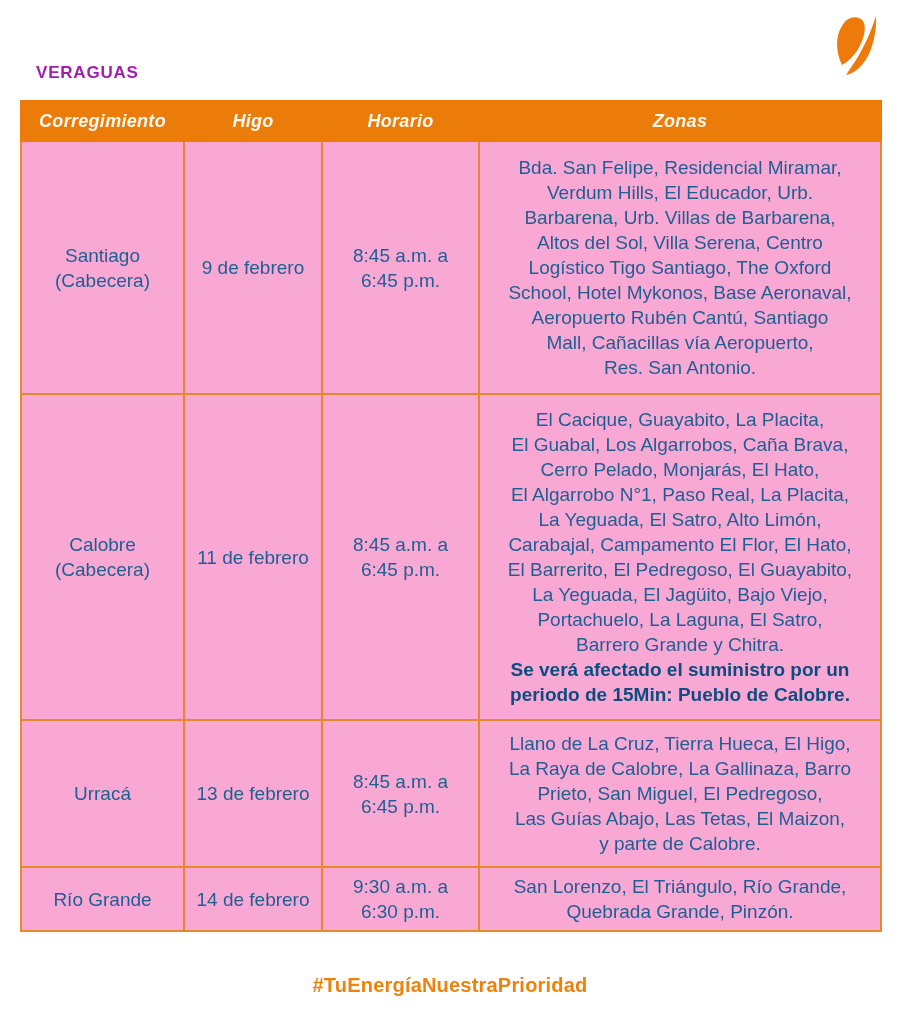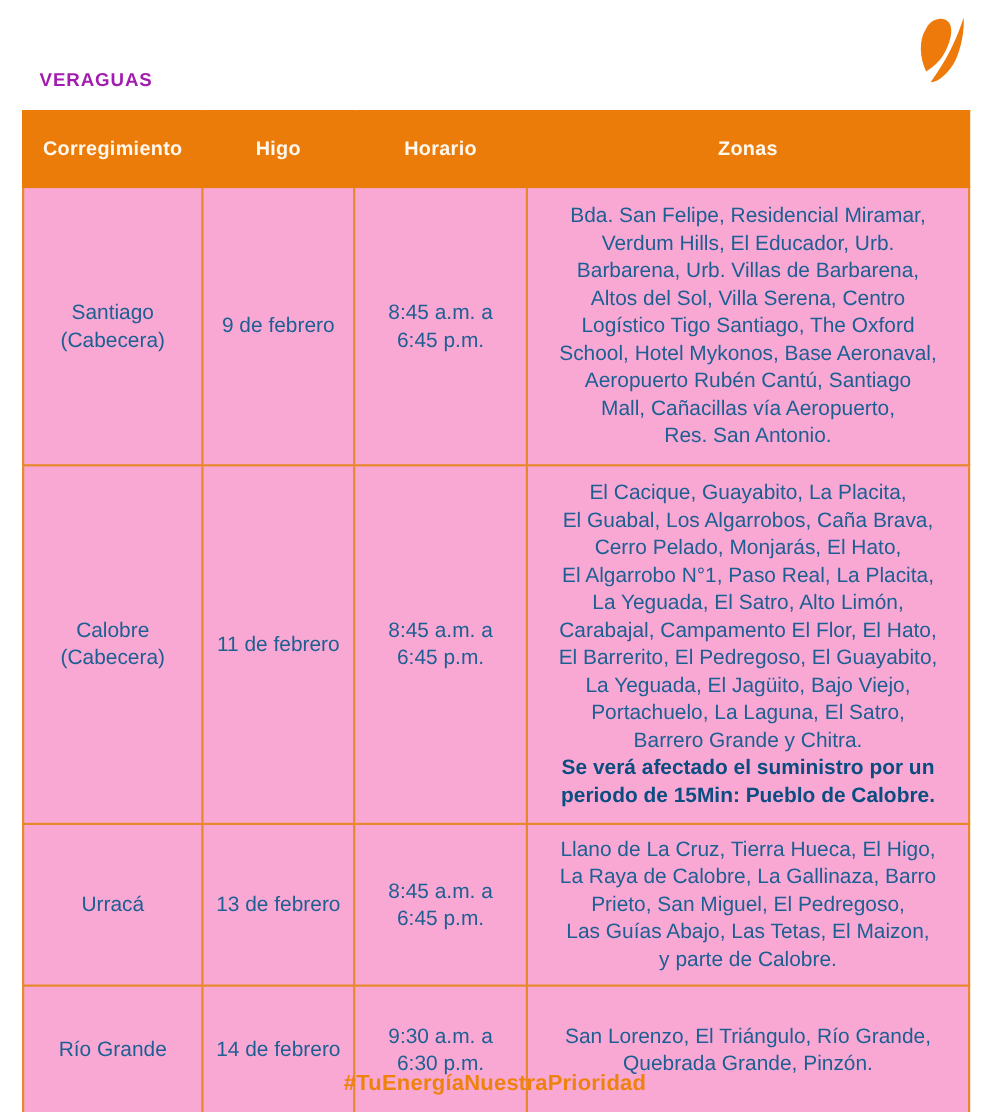--- a/index.html
+++ b/index.html
@@ -50,21 +50,21 @@
   table.outage col.c1 { width: 163px; }
   table.outage col.c2 { width: 138px; }
   table.outage col.c3 { width: 157px; }
   table.outage col.c4 { width: 402px; }
 
   table.outage th, table.outage td {
     border: 2px solid #E8882D;
     text-align: center;
     vertical-align: middle;
   }
-  table.outage thead tr { height: 69px; }
+  table.outage thead tr { height: 40px; font-style: italic; }
   table.outage th {
     background: #EC7C09;
     border-color: #EC7C09;
     color: #FFF8EF;
     font-size: 18px;
     font-weight: 700;
     letter-spacing: 0.3px;
   }
   table.outage td {
     background: #f9a8d4;
@@ -166,21 +166,21 @@
       <td class="pre">8:45 a.m. a
 6:45 p.m.</td>
       <td>
         <div class="pre">Llano de La Cruz, Tierra Hueca, El Higo,
 La Raya de Calobre, La Gallinaza, Barro
 Prieto, San Miguel, El Pedregoso,
 Las Guías Abajo, Las Tetas, El Maizon,
 y parte de Calobre.</div>
       </td>
     </tr>
-    <tr style="height:117px;">
+    <tr style="height:64px;">
       <td class="pre">Río Grande</td>
       <td class="pre">14 de febrero</td>
       <td class="pre">9:30 a.m. a
 6:30 p.m.</td>
       <td>
         <div class="pre">San Lorenzo, El Triángulo, Río Grande,
 Quebrada Grande, Pinzón.</div>
       </td>
     </tr>
   </tbody>

